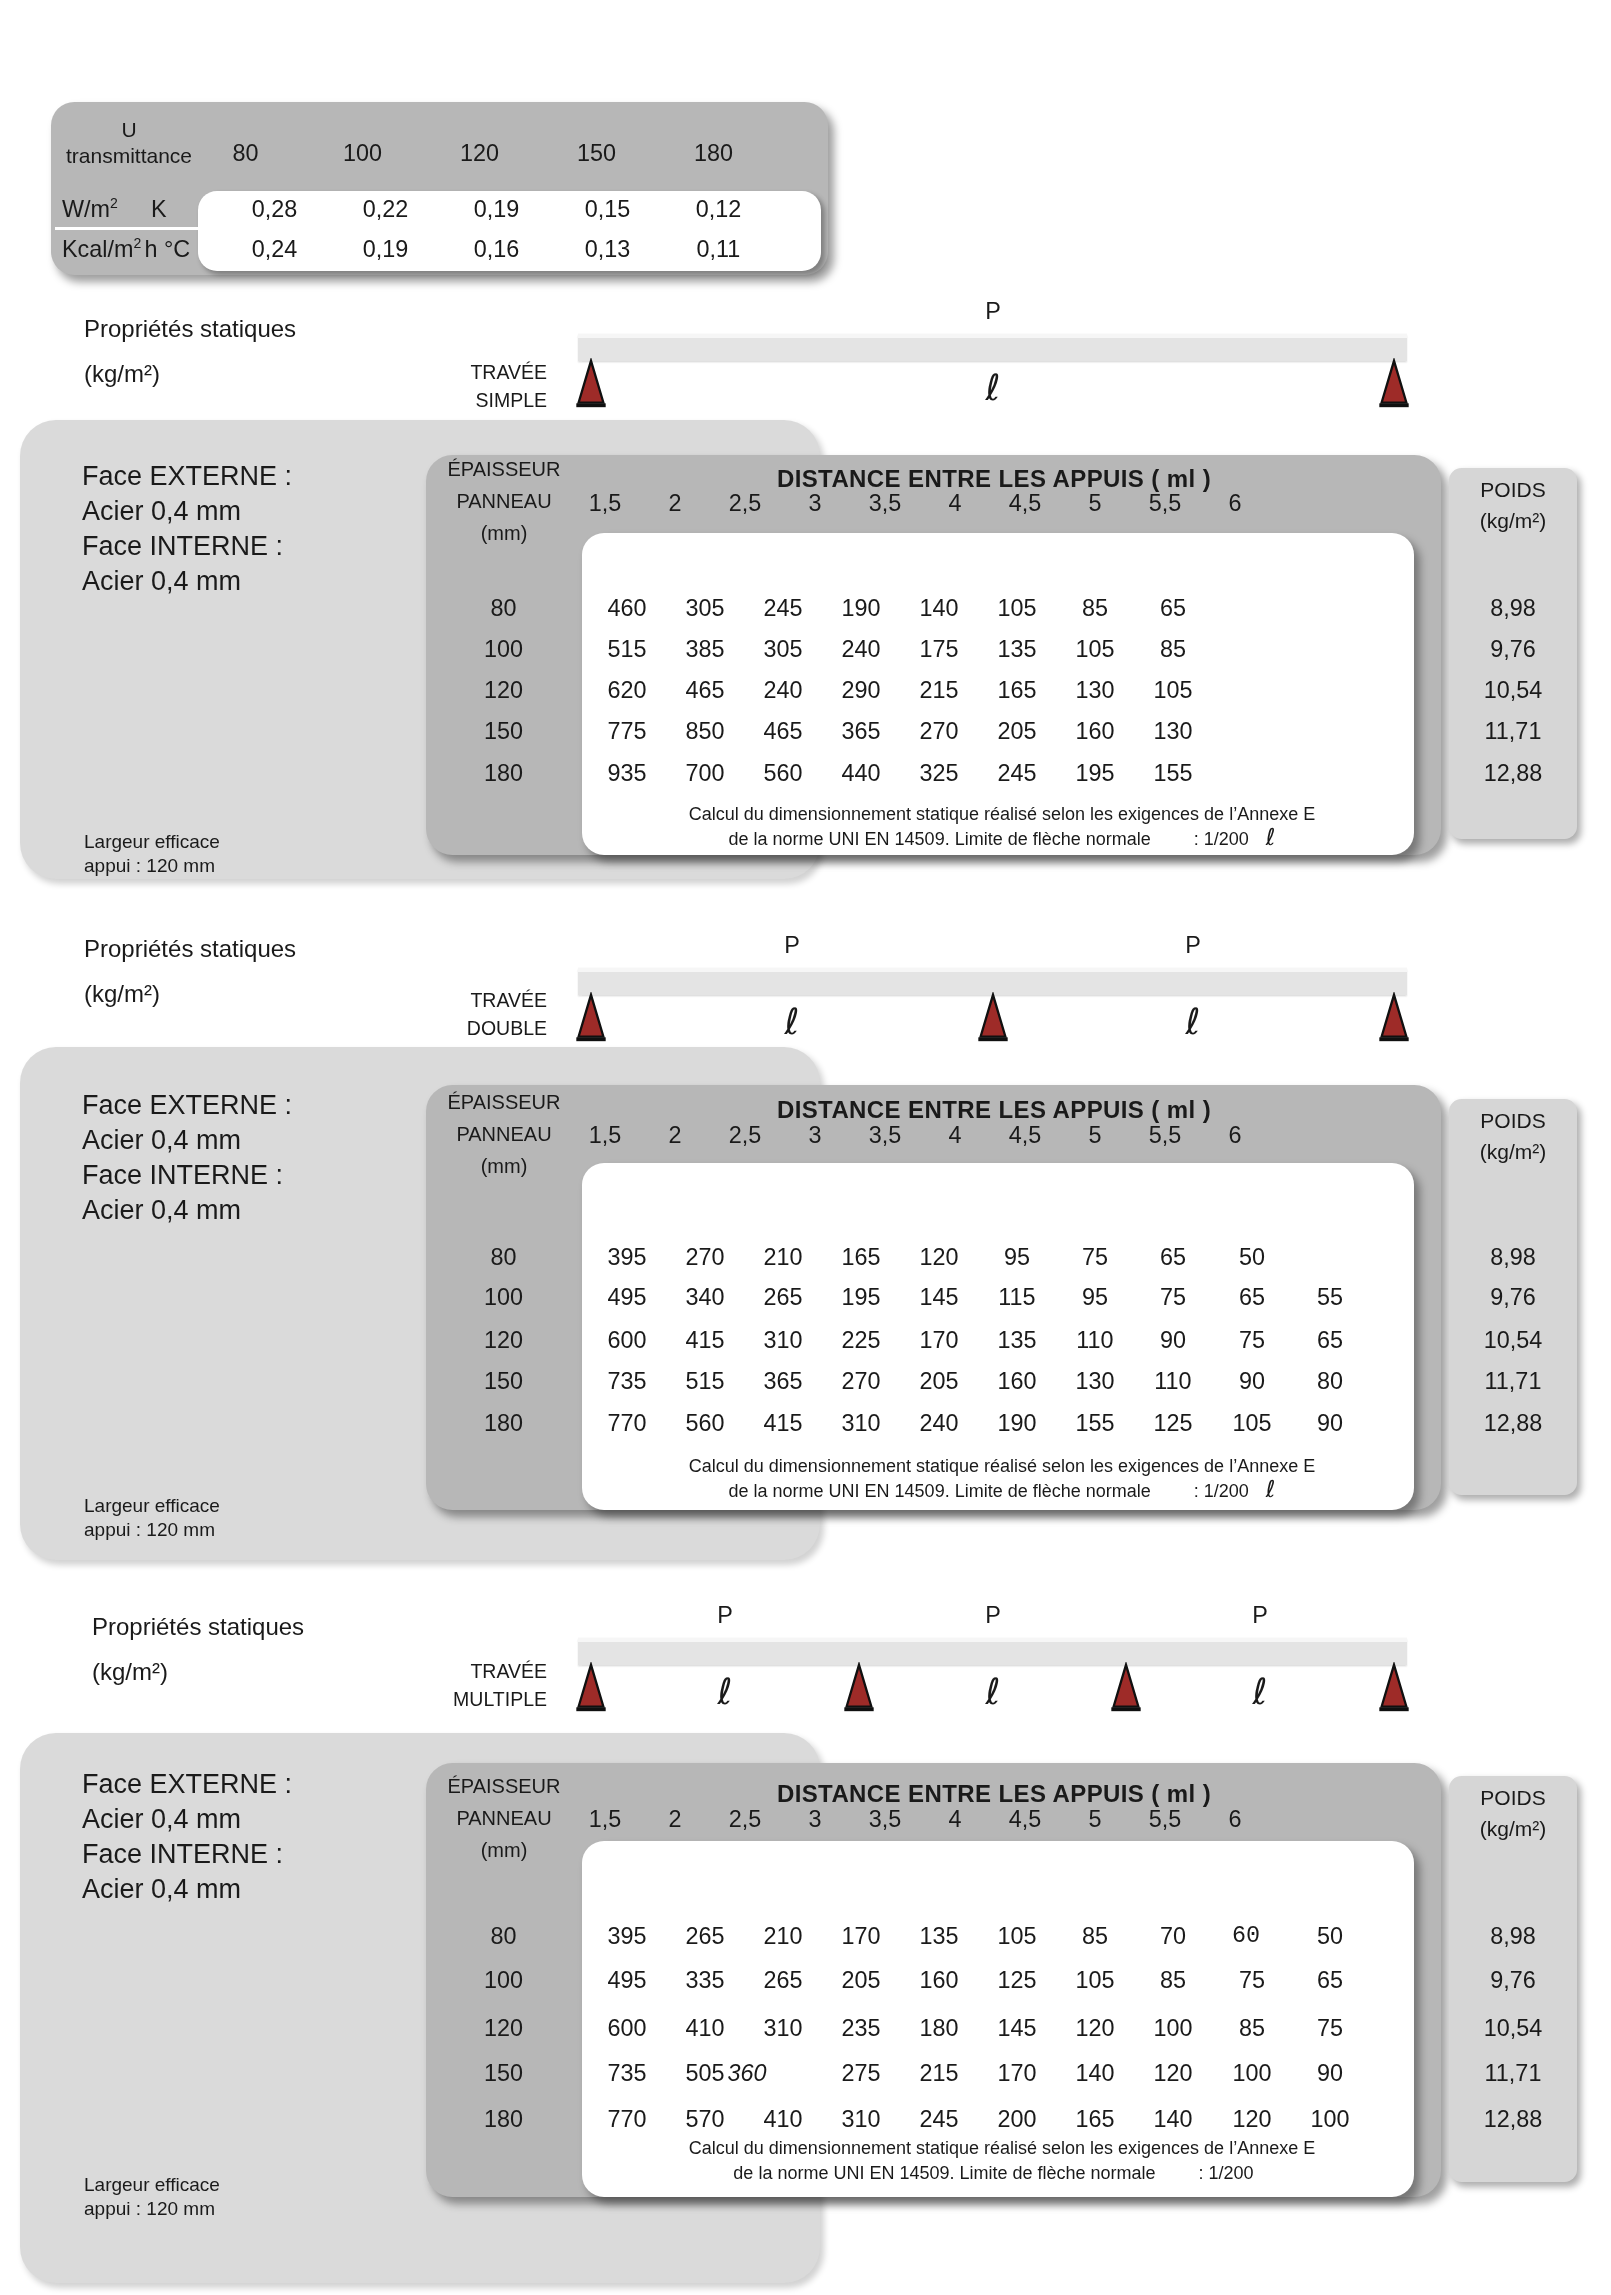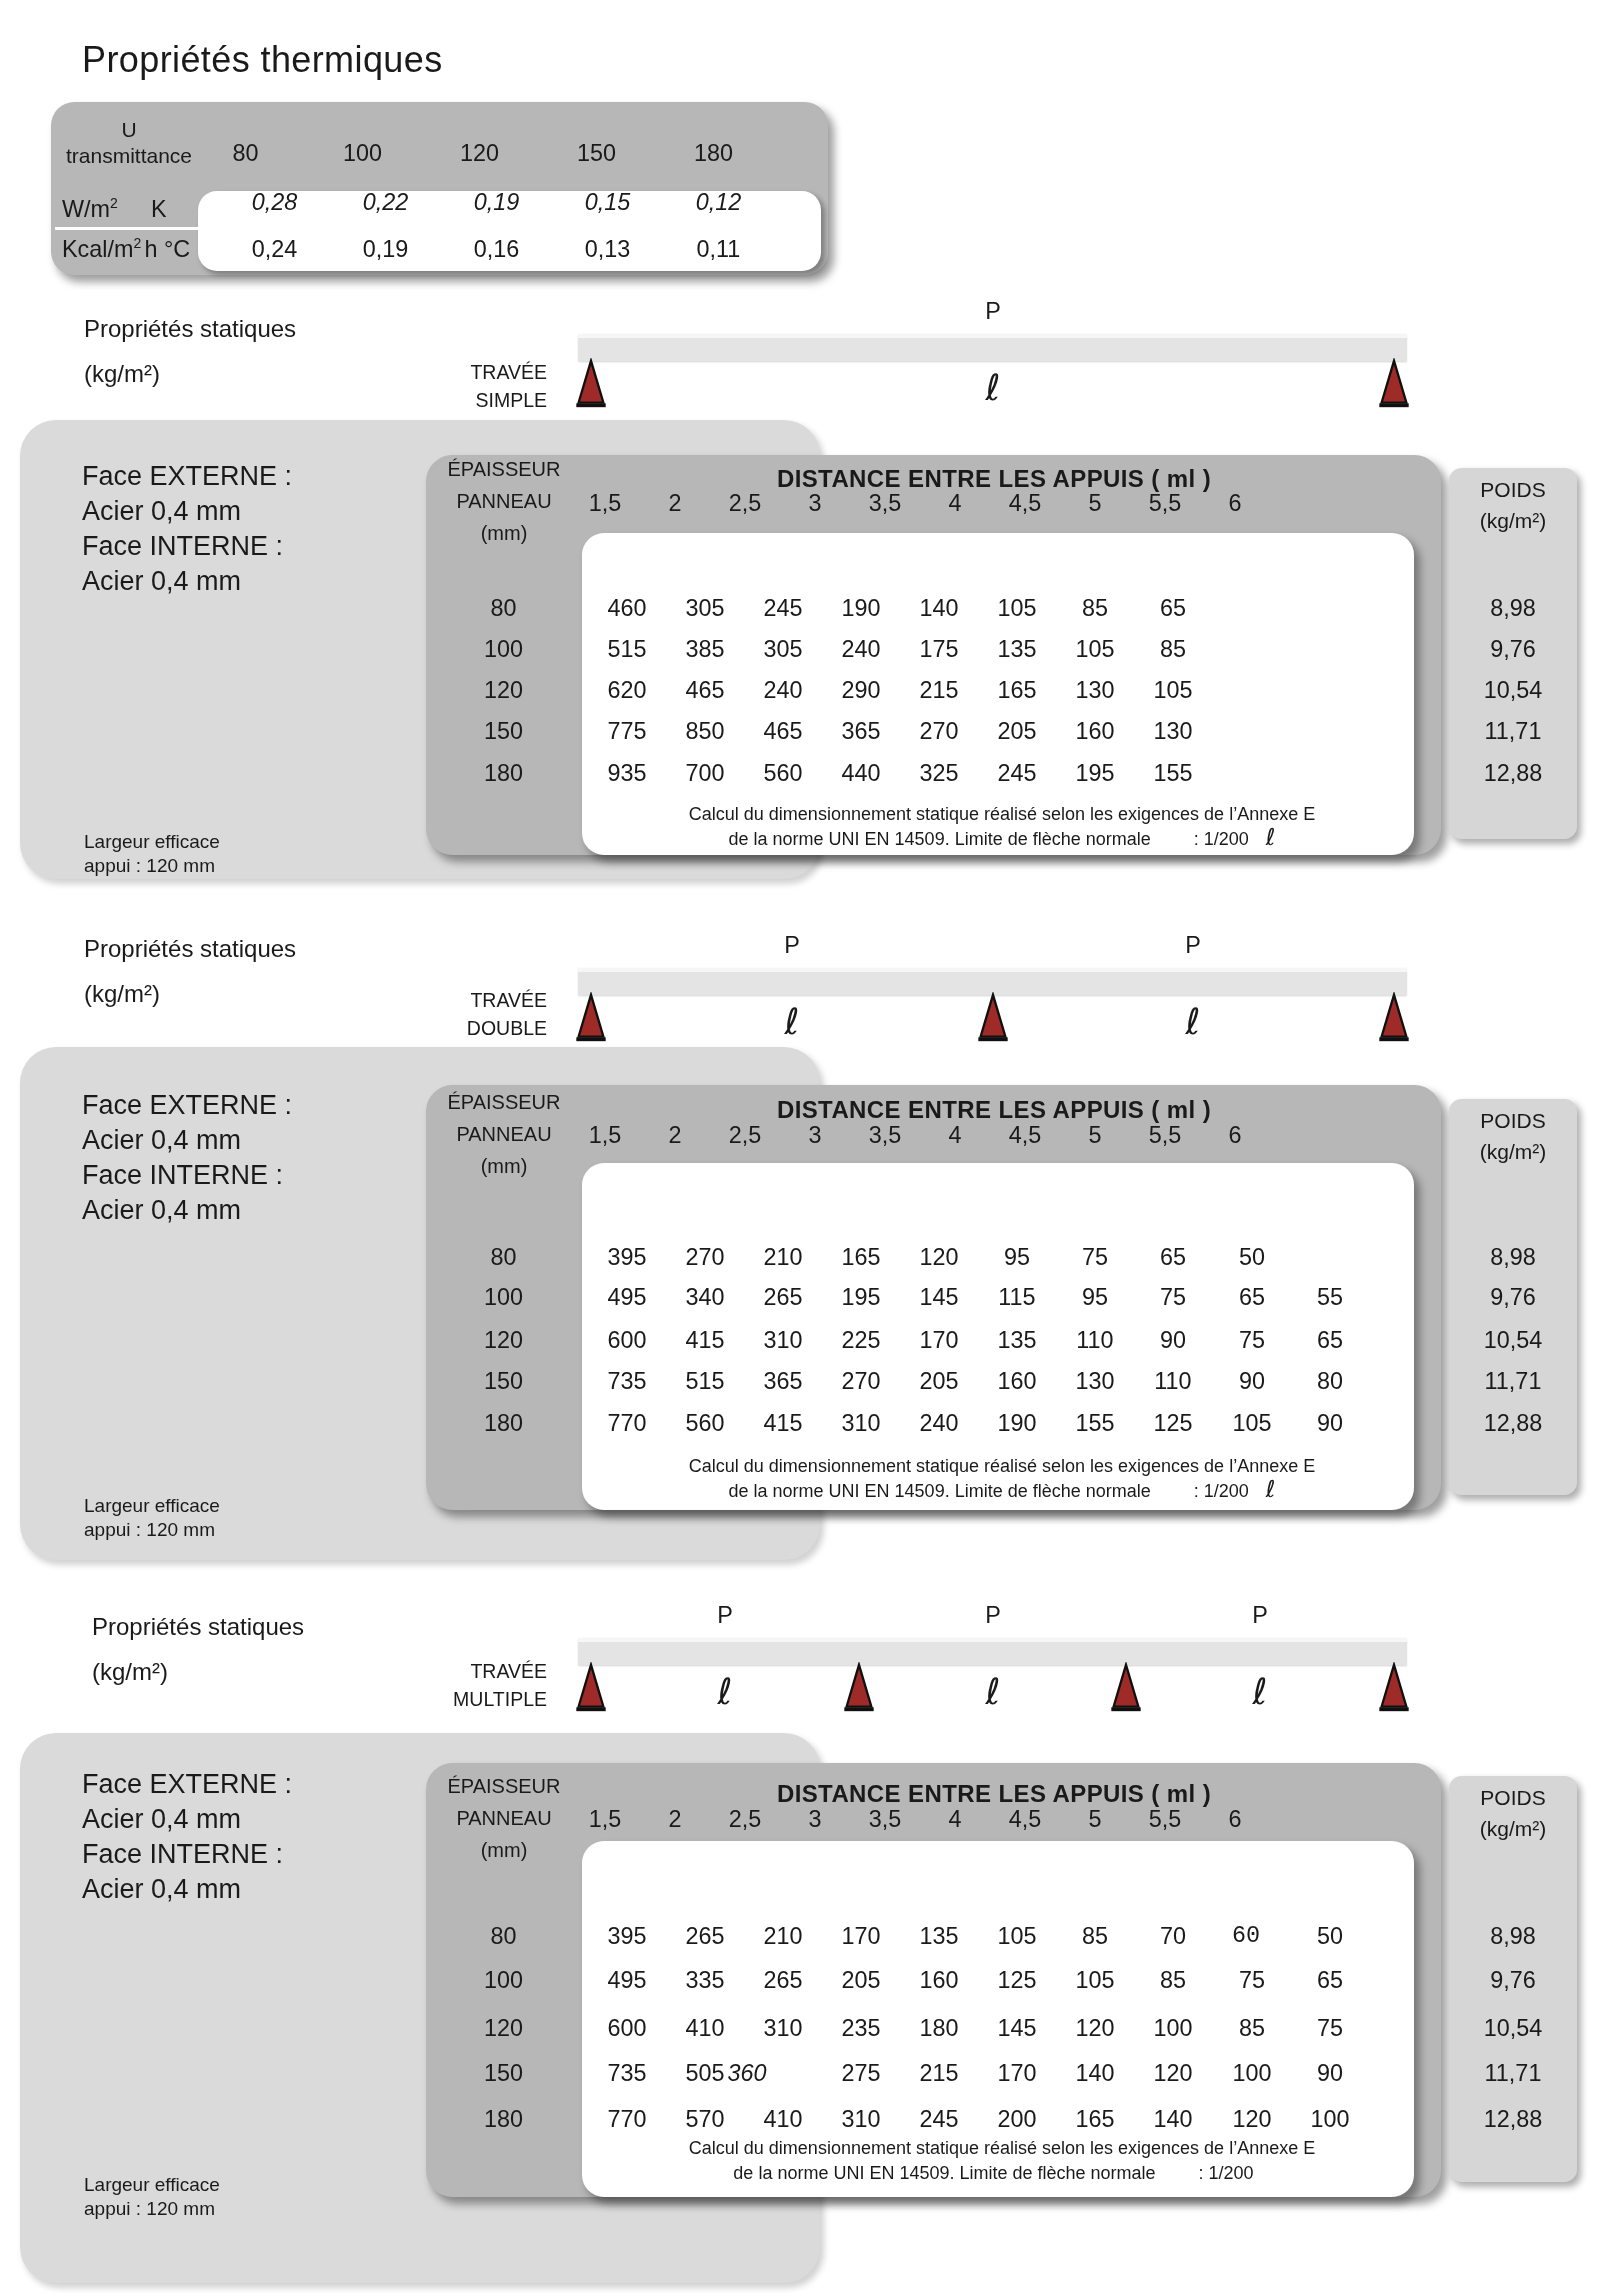--- a/index.html
+++ b/index.html
@@ -33,36 +33,35 @@
   .thermal-label{font-size:23.4px;white-space:nowrap;}
   sup{font-size:0.6em;vertical-align:super;line-height:0;}
   .gapK{margin-left:33px;}
   .gapSmall{margin-left:3.1px;margin-top:20px;}
 </style>
 </head>
 <body>
 
 <div class="page">
 
-  <div class="abs doc-title" style="left:82px;top:39px;">Propriétés thermiques</div>
 
   <div class="abs box-mid" style="left:51px;top:102px;width:777px;height:173px;border-radius:23.4px;"></div>
   <div class="abs thermal-corner" style="left:55px;top:117px;width:148px;">
     <div>U</div>
     <div>transmittance</div>
   </div>
   <div class="abs thermal-cols" id="thermal-cols" style="left:187px;top:140px;height:28px;"><span>80</span><span>100</span><span>120</span><span>150</span><span>180</span></div>
   <div class="abs panel" style="left:198px;top:191px;width:623px;height:80px;border-radius:19px;box-shadow:3.1px 3.9px 5.5px rgba(0,0,0,0.3);"></div>
   <div class="abs" style="left:55px;top:227px;width:144px;height:3.1px;background:#ffffff;"></div>
   <div id="thermal-labels">
       <div class="abs thermal-label" style="left:62px;top:195px;height:28px;line-height:28px;"><span>W/m</span><sup>2</sup><span class="gapK">K</span></div>
       <div class="abs thermal-label" style="left:62px;top:235px;height:28px;line-height:28px;"><span>Kcal/m</span><sup>2</sup><span class="gapSmall">h °C</span></div>
     </div>
   <div id="thermal-values" class="thermal-vals">
-      <div class="abs thermal-vals" style="left:219px;top:188px;height:28px;line-height:28px;font-style:italic;"><span>0,28</span><span>0,22</span><span>0,19</span><span>0,15</span><span>0,12</span></div>
+      <div class="abs thermal-vals" style="left:219px;top:195px;height:28px;line-height:28px;"><span>0,28</span><span>0,22</span><span>0,19</span><span>0,15</span><span>0,12</span></div>
       <div class="abs thermal-vals" style="left:219px;top:235px;height:28px;line-height:28px;"><span>0,24</span><span>0,19</span><span>0,16</span><span>0,13</span><span>0,11</span></div>
     </div>
 
   <div class="abs sec-title" style="left:84px;top:306px;">
     <div>Propriétés statiques</div>
     <div>(kg/m²)</div>
   </div>
   <div class="abs travee" style="left:344px;top:358px;width:203px;">
     <div>TRAVÉE</div>
     <div>SIMPLE</div>

